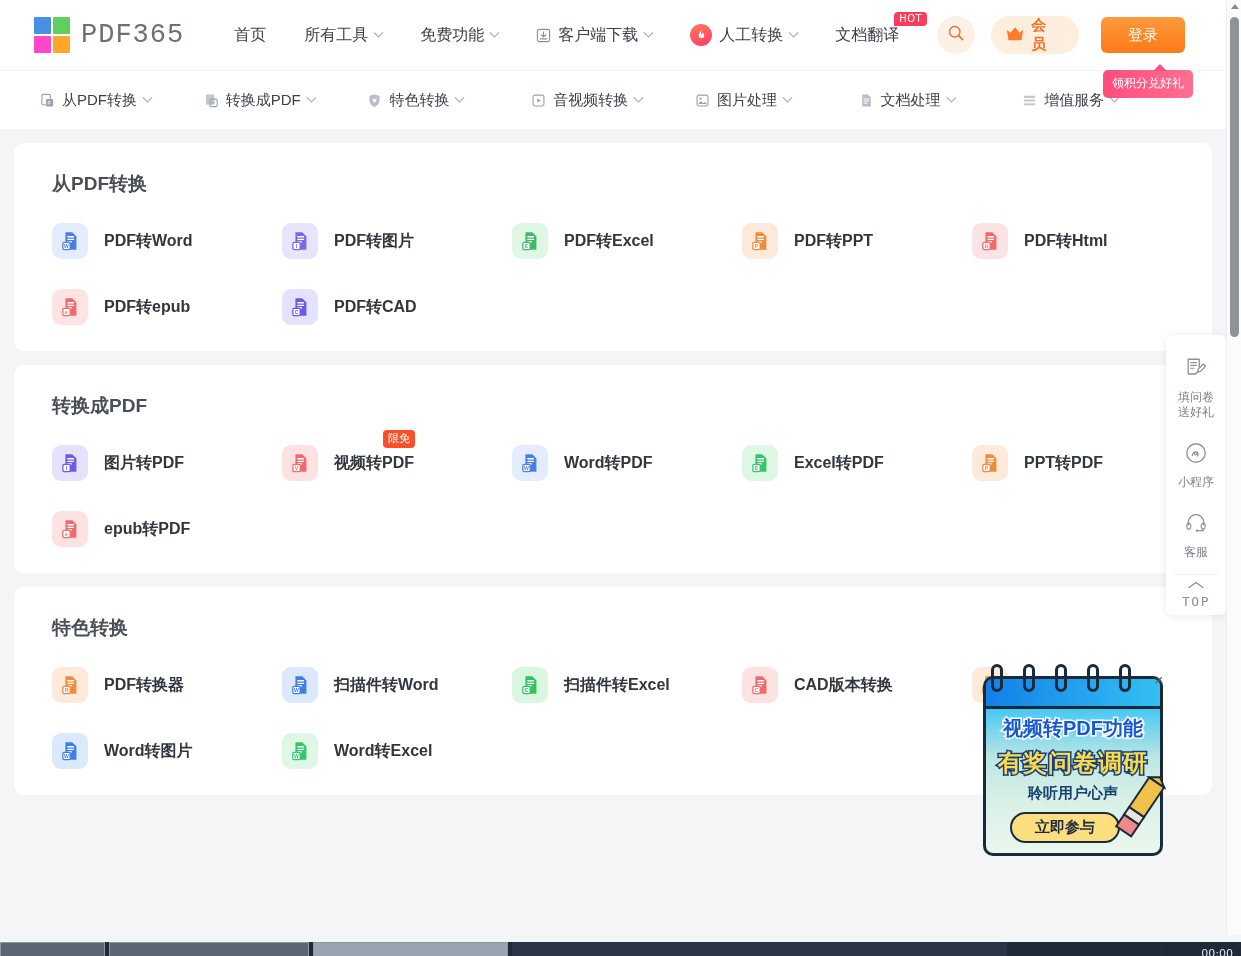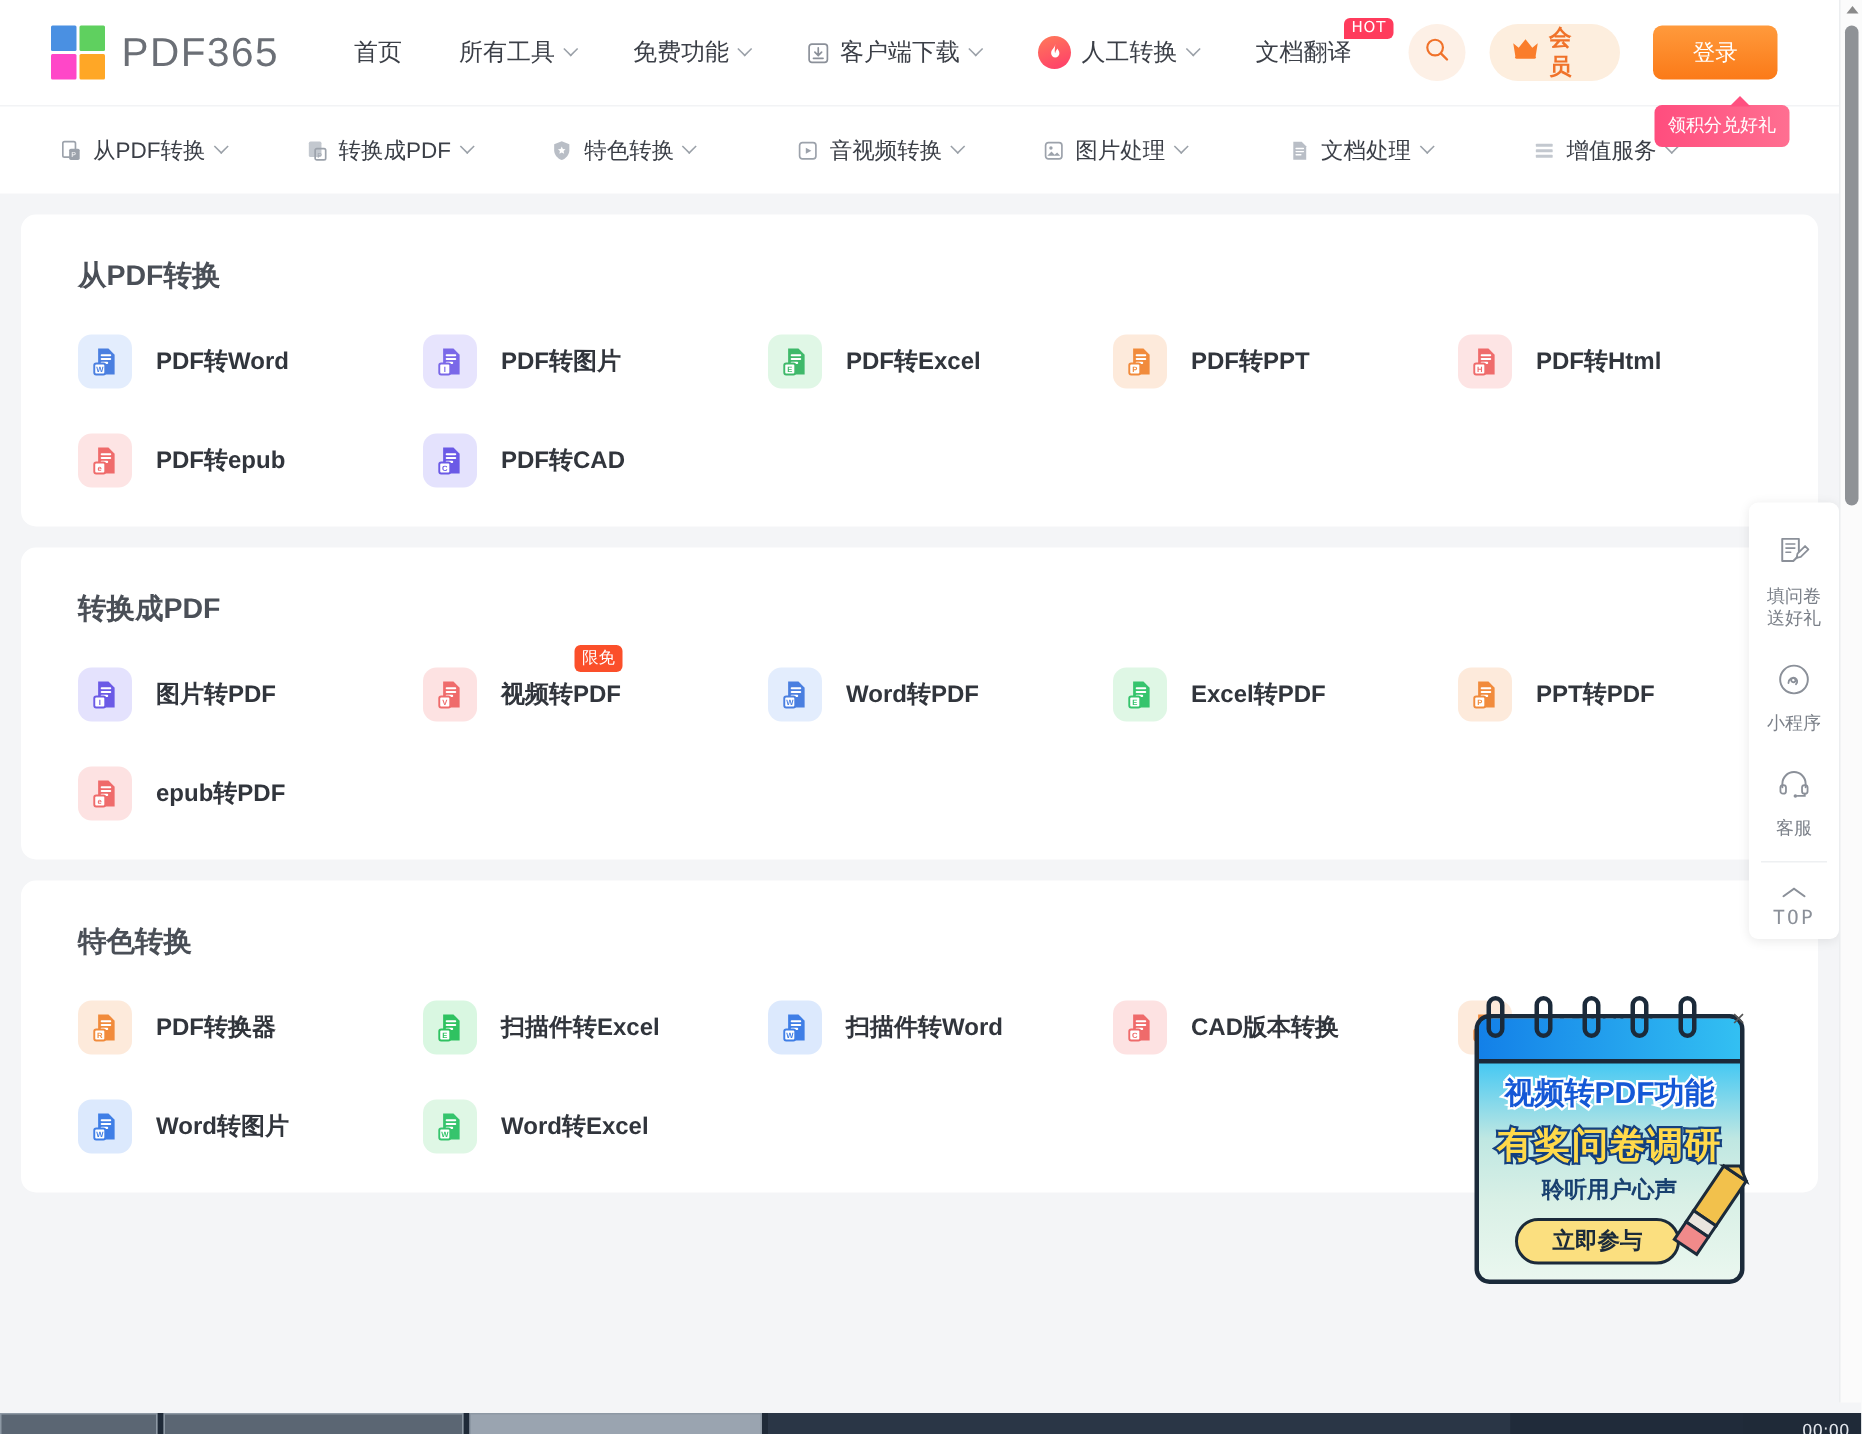--- a/index.html
+++ b/index.html
@@ -28,21 +28,21 @@
   .logo-mark {
     width: 36px; height: 36px;
     display: grid; grid-template-columns: 1fr 1fr; grid-template-rows: 1fr 1fr;
     gap: 2px;
   }
   .logo-mark i { display:block; border-radius: 1px; }
   .logo-text {
     margin-left: 11px;
     font-size: 27px; letter-spacing: 1px;
     color: #6b6f76; font-weight: 400;
-    font-family: Liberation Sans, sans-serif;
+    font-family: Liberation Mono, monospace;
   }
   .nav-main { display: flex; align-items: center; margin-left: 50px; }
   .nav-main .nav-item {
     display: flex; align-items: center;
     font-size: 16px; color: #3b3f47;
     margin-right: 38px;
     cursor: pointer; white-space: nowrap;
     position: relative;
   }
   .caret {
@@ -178,21 +178,21 @@
     padding: 14px 0 6px 0;
   }
   .rail-item {
     display:flex; flex-direction: column; align-items:center;
     padding: 7px 0 14px 0; cursor:pointer;
     color:#7b8089; font-size: 12px; line-height: 15px; text-align:center;
   }
   .rail-item .rail-ico { margin-bottom: 6px; color:#8b9099; }
   .rail-top {
     border-top: 1px solid #eef0f2;
-    padding-top: 12px; margin: 0 8px;
+    padding-top: 1px; margin: 0 8px;
     display:flex; flex-direction:column; align-items:center;
     cursor:pointer;
   }
   .rail-top .top-label {
     font-size: 13px; color:#8b9099; letter-spacing: 1.5px;
     font-family: "DejaVu Sans Mono", monospace;
   }
 
   
   .promo {
@@ -626,40 +626,40 @@
                 <svg width="22" height="22" viewBox="0 0 24 24">
                   <path d="M7 2.5h7.5L19 7v14.5H7z" fill="#f18b3c"></path>
                   <path d="M9.6 7.4h6.2M9.6 10.2h6.2M9.6 13h4" stroke="#fff" stroke-width="1.5" stroke-linecap="round"></path>
                   <rect x="4.2" y="13.4" width="8" height="8" rx="1.4" fill="#fff" stroke="#f18b3c" stroke-width="1.4"></rect>
                   <text x="8.2" y="19.6" font-size="5.6" text-anchor="middle" fill="#f18b3c" font-family="sans-serif" font-weight="bold">R</text>
                 </svg>
               </div>
               <div class="tool-label">PDF转换器</div>
             </div>
             <div class="tool-item">
+              <div class="tool-ico" style="background: rgb(220, 233, 253);">
+                <svg width="22" height="22" viewBox="0 0 24 24">
+                  <path d="M7 2.5h7.5L19 7v14.5H7z" fill="#3f7ee6"></path>
+                  <path d="M9.6 7.4h6.2M9.6 10.2h6.2M9.6 13h4" stroke="#fff" stroke-width="1.5" stroke-linecap="round"></path>
+                  <rect x="4.2" y="13.4" width="8" height="8" rx="1.4" fill="#fff" stroke="#3f7ee6" stroke-width="1.4"></rect>
+                  <text x="8.2" y="19.6" font-size="5.6" text-anchor="middle" fill="#3f7ee6" font-family="sans-serif" font-weight="bold">W</text>
+                </svg>
+              </div>
+              <div class="tool-label">扫描件转Word</div>
+            </div>
+            <div class="tool-item">
               <div class="tool-ico" style="background: rgb(217, 247, 225);">
                 <svg width="22" height="22" viewBox="0 0 24 24">
                   <path d="M7 2.5h7.5L19 7v14.5H7z" fill="#2fc261"></path>
                   <path d="M9.6 7.4h6.2M9.6 10.2h6.2M9.6 13h4" stroke="#fff" stroke-width="1.5" stroke-linecap="round"></path>
                   <rect x="4.2" y="13.4" width="8" height="8" rx="1.4" fill="#fff" stroke="#2fc261" stroke-width="1.4"></rect>
                   <text x="8.2" y="19.6" font-size="5.6" text-anchor="middle" fill="#2fc261" font-family="sans-serif" font-weight="bold">E</text>
                 </svg>
               </div>
               <div class="tool-label">扫描件转Excel</div>
-            </div>
-            <div class="tool-item">
-              <div class="tool-ico" style="background: rgb(220, 233, 253);">
-                <svg width="22" height="22" viewBox="0 0 24 24">
-                  <path d="M7 2.5h7.5L19 7v14.5H7z" fill="#3f7ee6"></path>
-                  <path d="M9.6 7.4h6.2M9.6 10.2h6.2M9.6 13h4" stroke="#fff" stroke-width="1.5" stroke-linecap="round"></path>
-                  <rect x="4.2" y="13.4" width="8" height="8" rx="1.4" fill="#fff" stroke="#3f7ee6" stroke-width="1.4"></rect>
-                  <text x="8.2" y="19.6" font-size="5.6" text-anchor="middle" fill="#3f7ee6" font-family="sans-serif" font-weight="bold">W</text>
-                </svg>
-              </div>
-              <div class="tool-label">扫描件转Word</div>
             </div>
             <div class="tool-item">
               <div class="tool-ico" style="background: rgb(253, 226, 226);">
                 <svg width="22" height="22" viewBox="0 0 24 24">
                   <path d="M7 2.5h7.5L19 7v14.5H7z" fill="#ef6b6b"></path>
                   <path d="M9.6 7.4h6.2M9.6 10.2h6.2M9.6 13h4" stroke="#fff" stroke-width="1.5" stroke-linecap="round"></path>
                   <rect x="4.2" y="13.4" width="8" height="8" rx="1.4" fill="#fff" stroke="#ef6b6b" stroke-width="1.4"></rect>
                   <text x="8.2" y="19.6" font-size="5.6" text-anchor="middle" fill="#ef6b6b" font-family="sans-serif" font-weight="bold">C</text>
                 </svg>
               </div>

